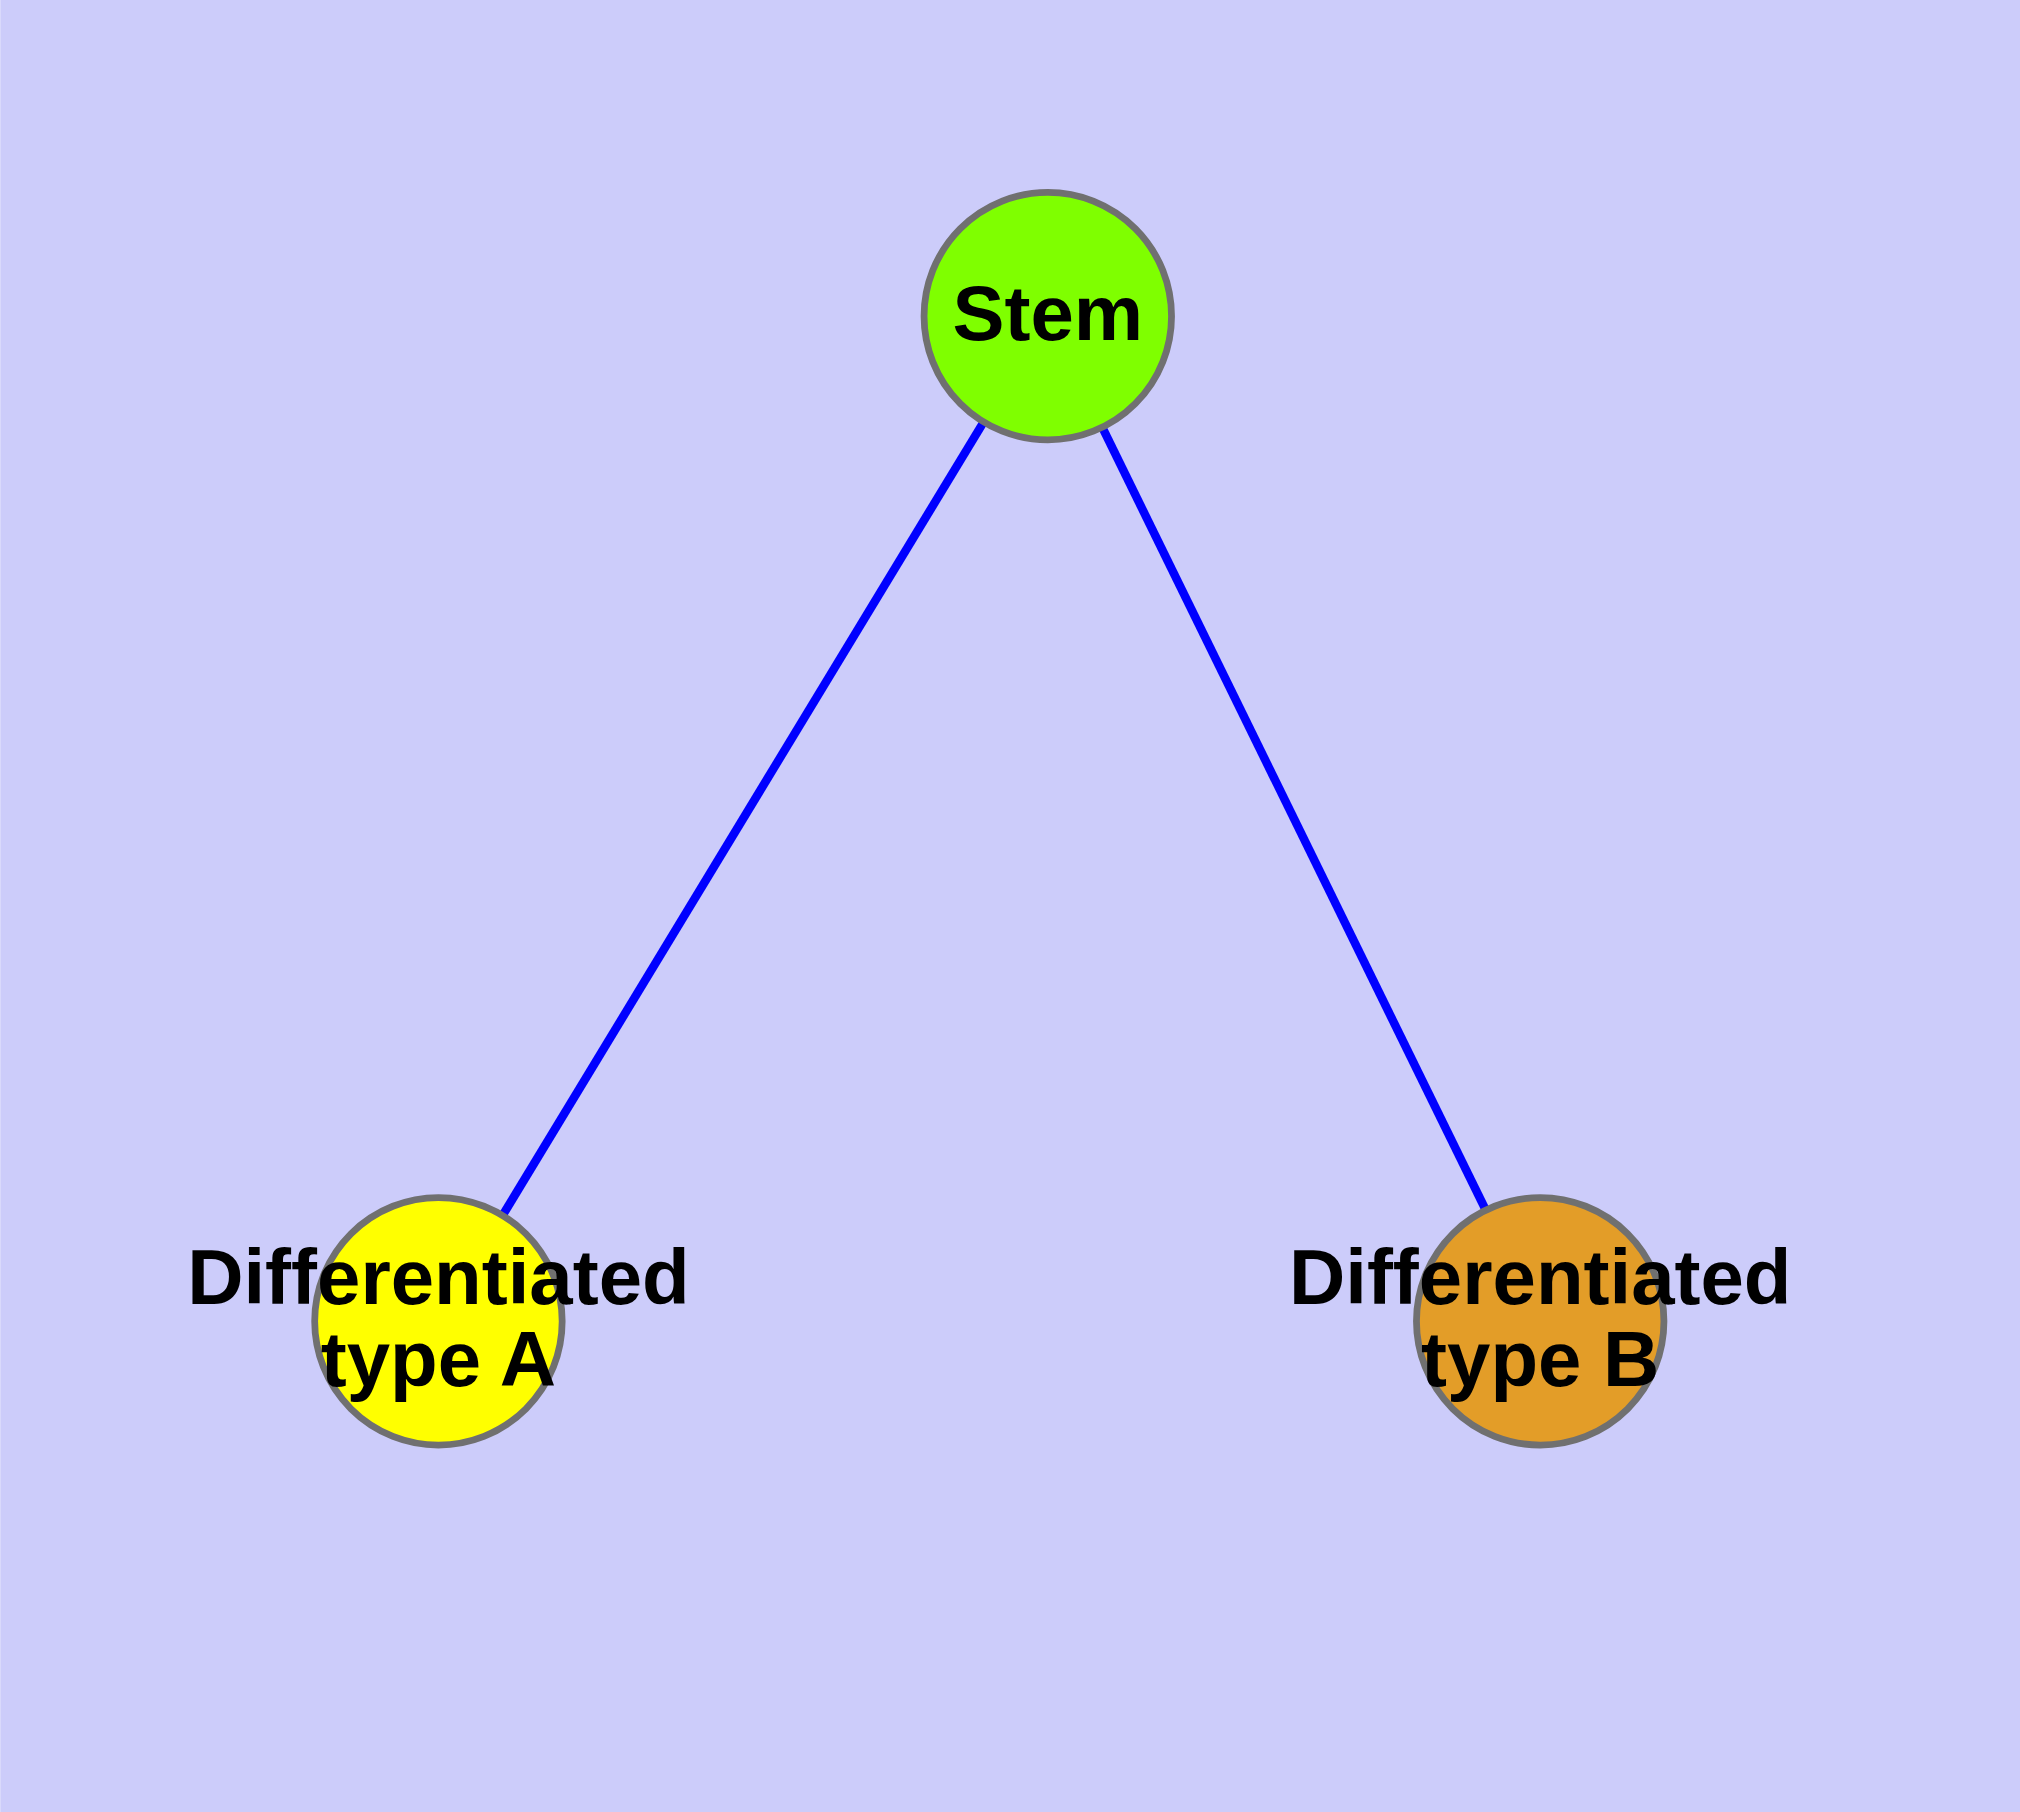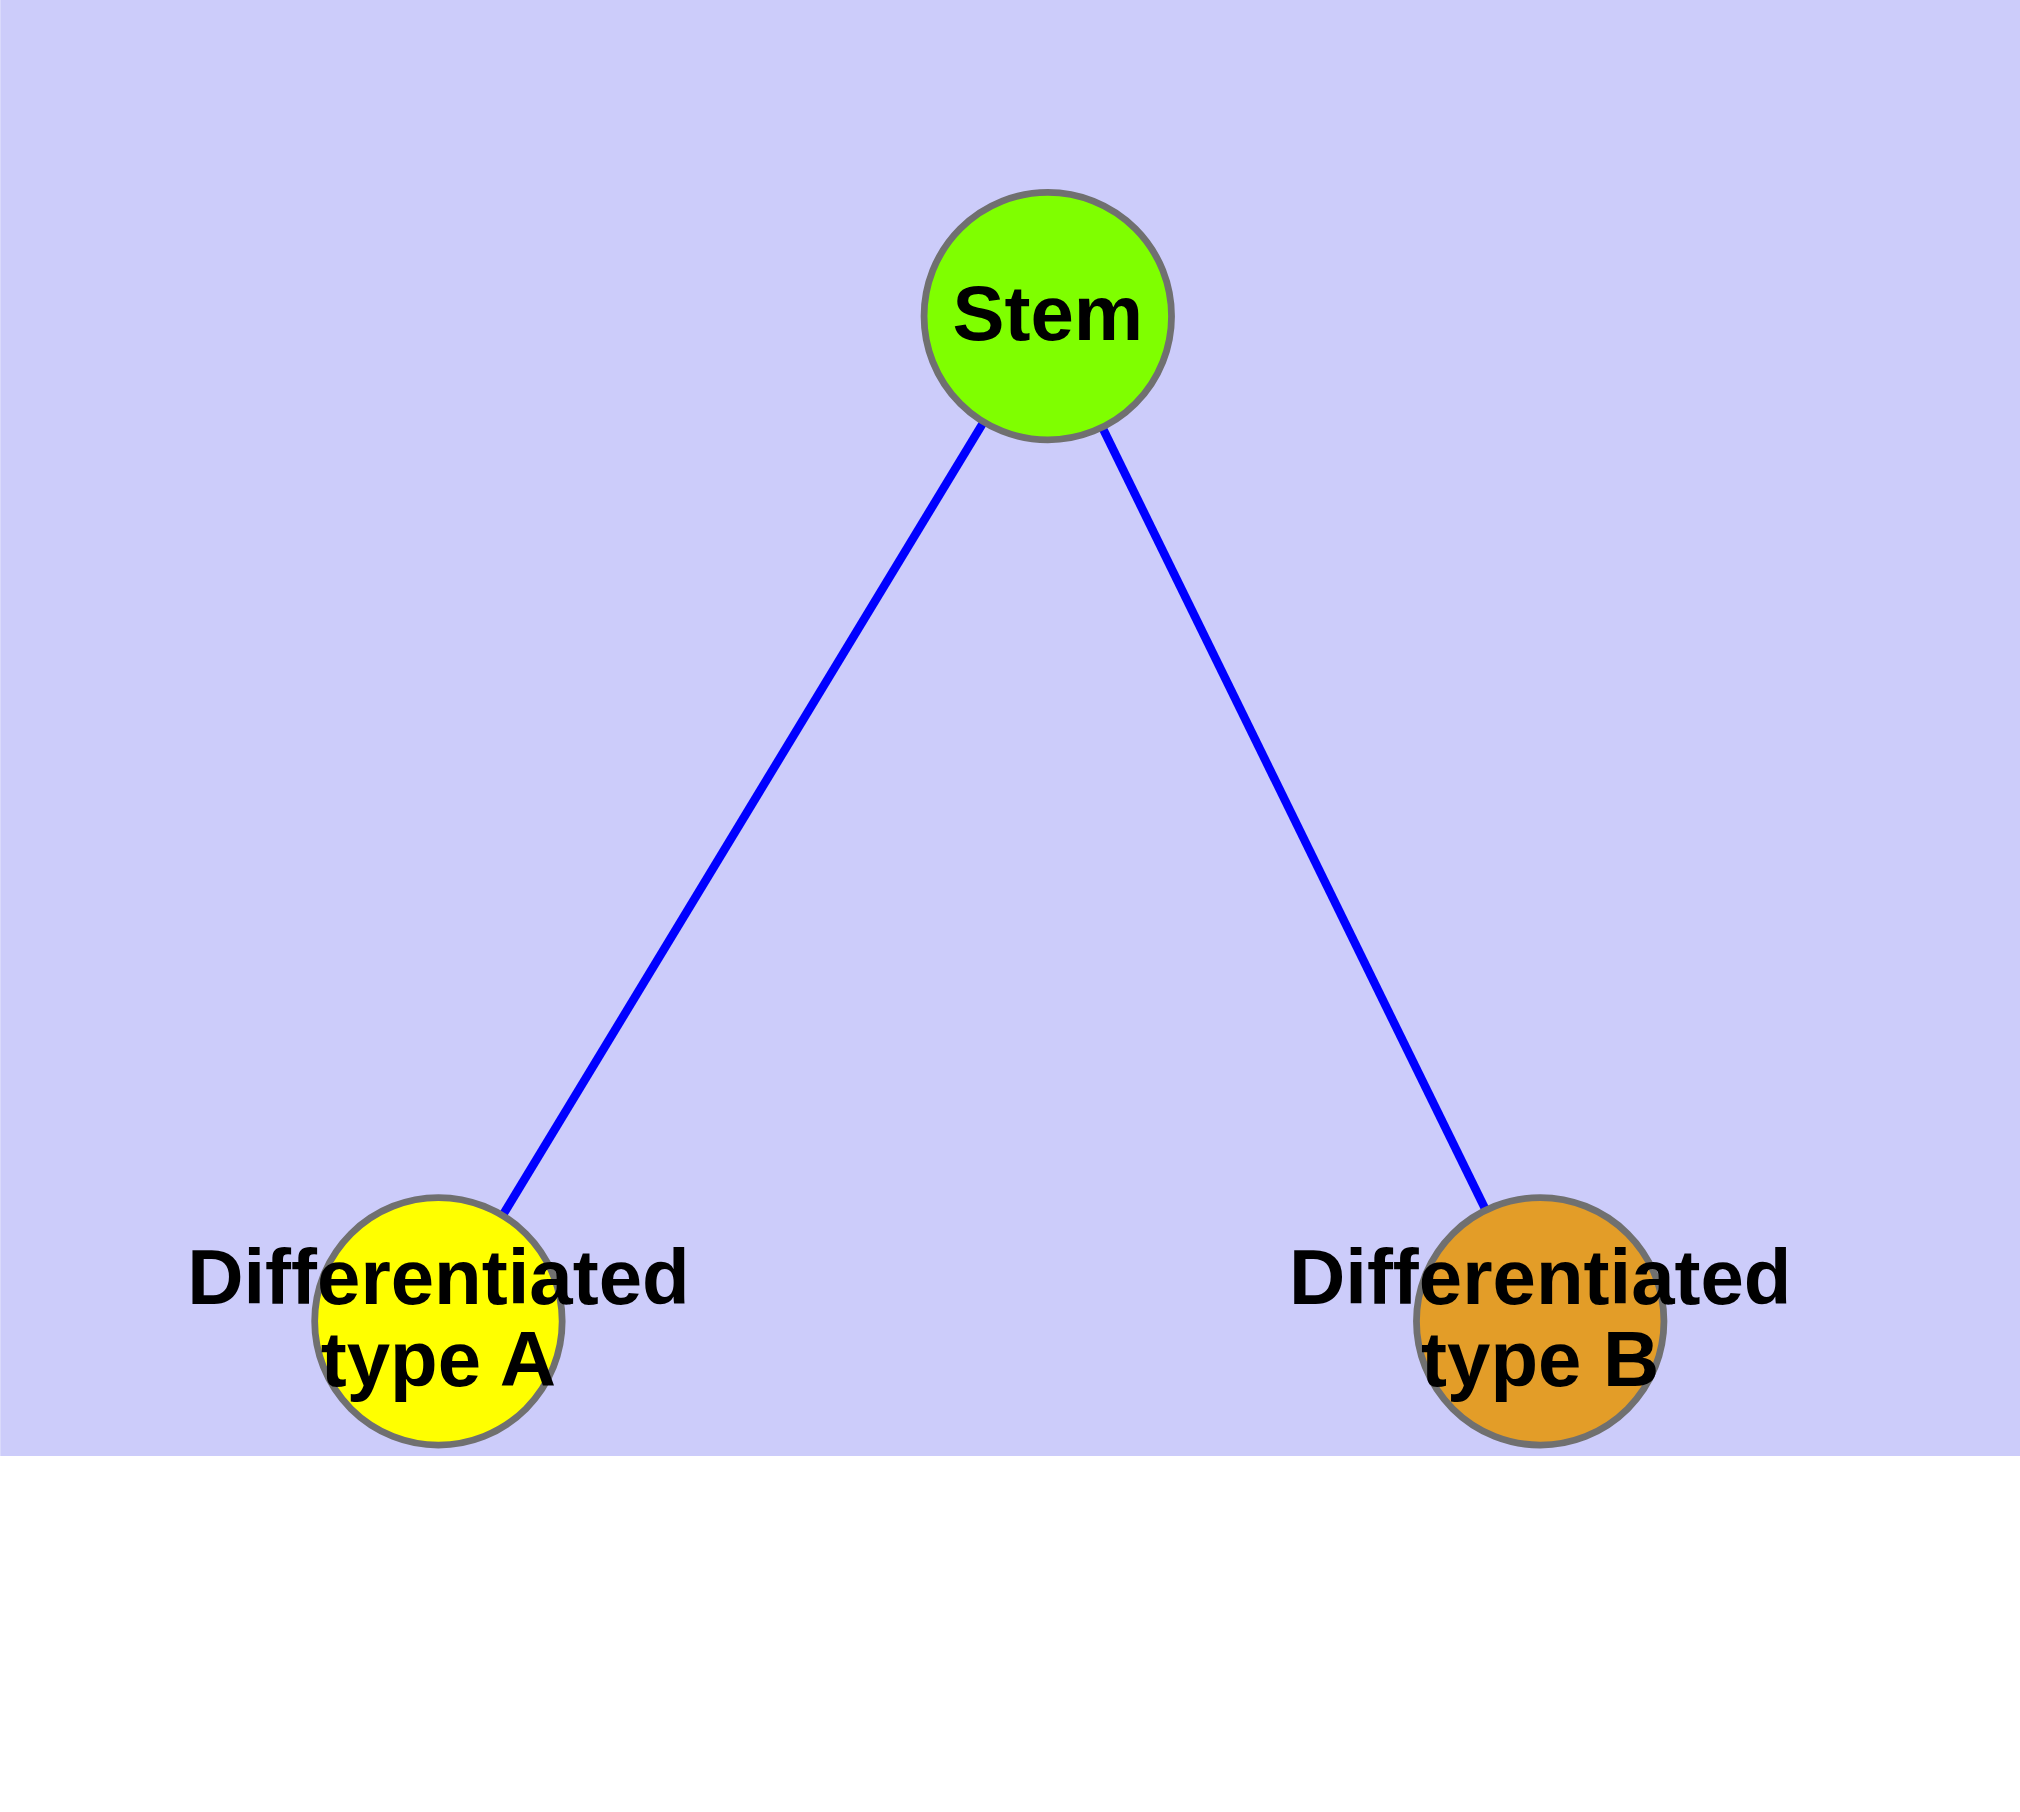--- a/index.html
+++ b/index.html
@@ -28,21 +28,21 @@
     font-weight: bold;
     fill: #000000;
     dominant-baseline: middle;
     text-anchor: middle;
     paint-order: normal;
   }
 </style>
 </head>
 <body>
 
-<div id="canvas" style="width: 2021px; height: 1456px;">
+<div id="canvas" style="width: 2021px; height: 1812px;">
   <svg id="graph-svg" viewBox="0 0 2384 2138" xmlns="http://www.w3.org/2000/svg" style="width: 2021px; height: 1812px;">
 
     <rect id="bg-rect" x="0" y="0" width="2384" height="2138" fill="#ccccfa"></rect>
 
     <g id="edges-layer">
       <line id="edge-stem-diff_a" x1="1163.4221003304833" y1="492.71820446181755" x2="589.5778996695167" y2="1439.2817955381825" stroke="#0000ff" stroke-width="10" stroke-linecap="butt"></line>
       <line id="edge-stem-diff_b" x1="1297.5901668225767" y1="498.72450576863355" x2="1755.4098331774233" y2="1433.2754942313666" stroke="#0000ff" stroke-width="10" stroke-linecap="butt"></line>
     </g>
 
     <g id="nodes-layer">

